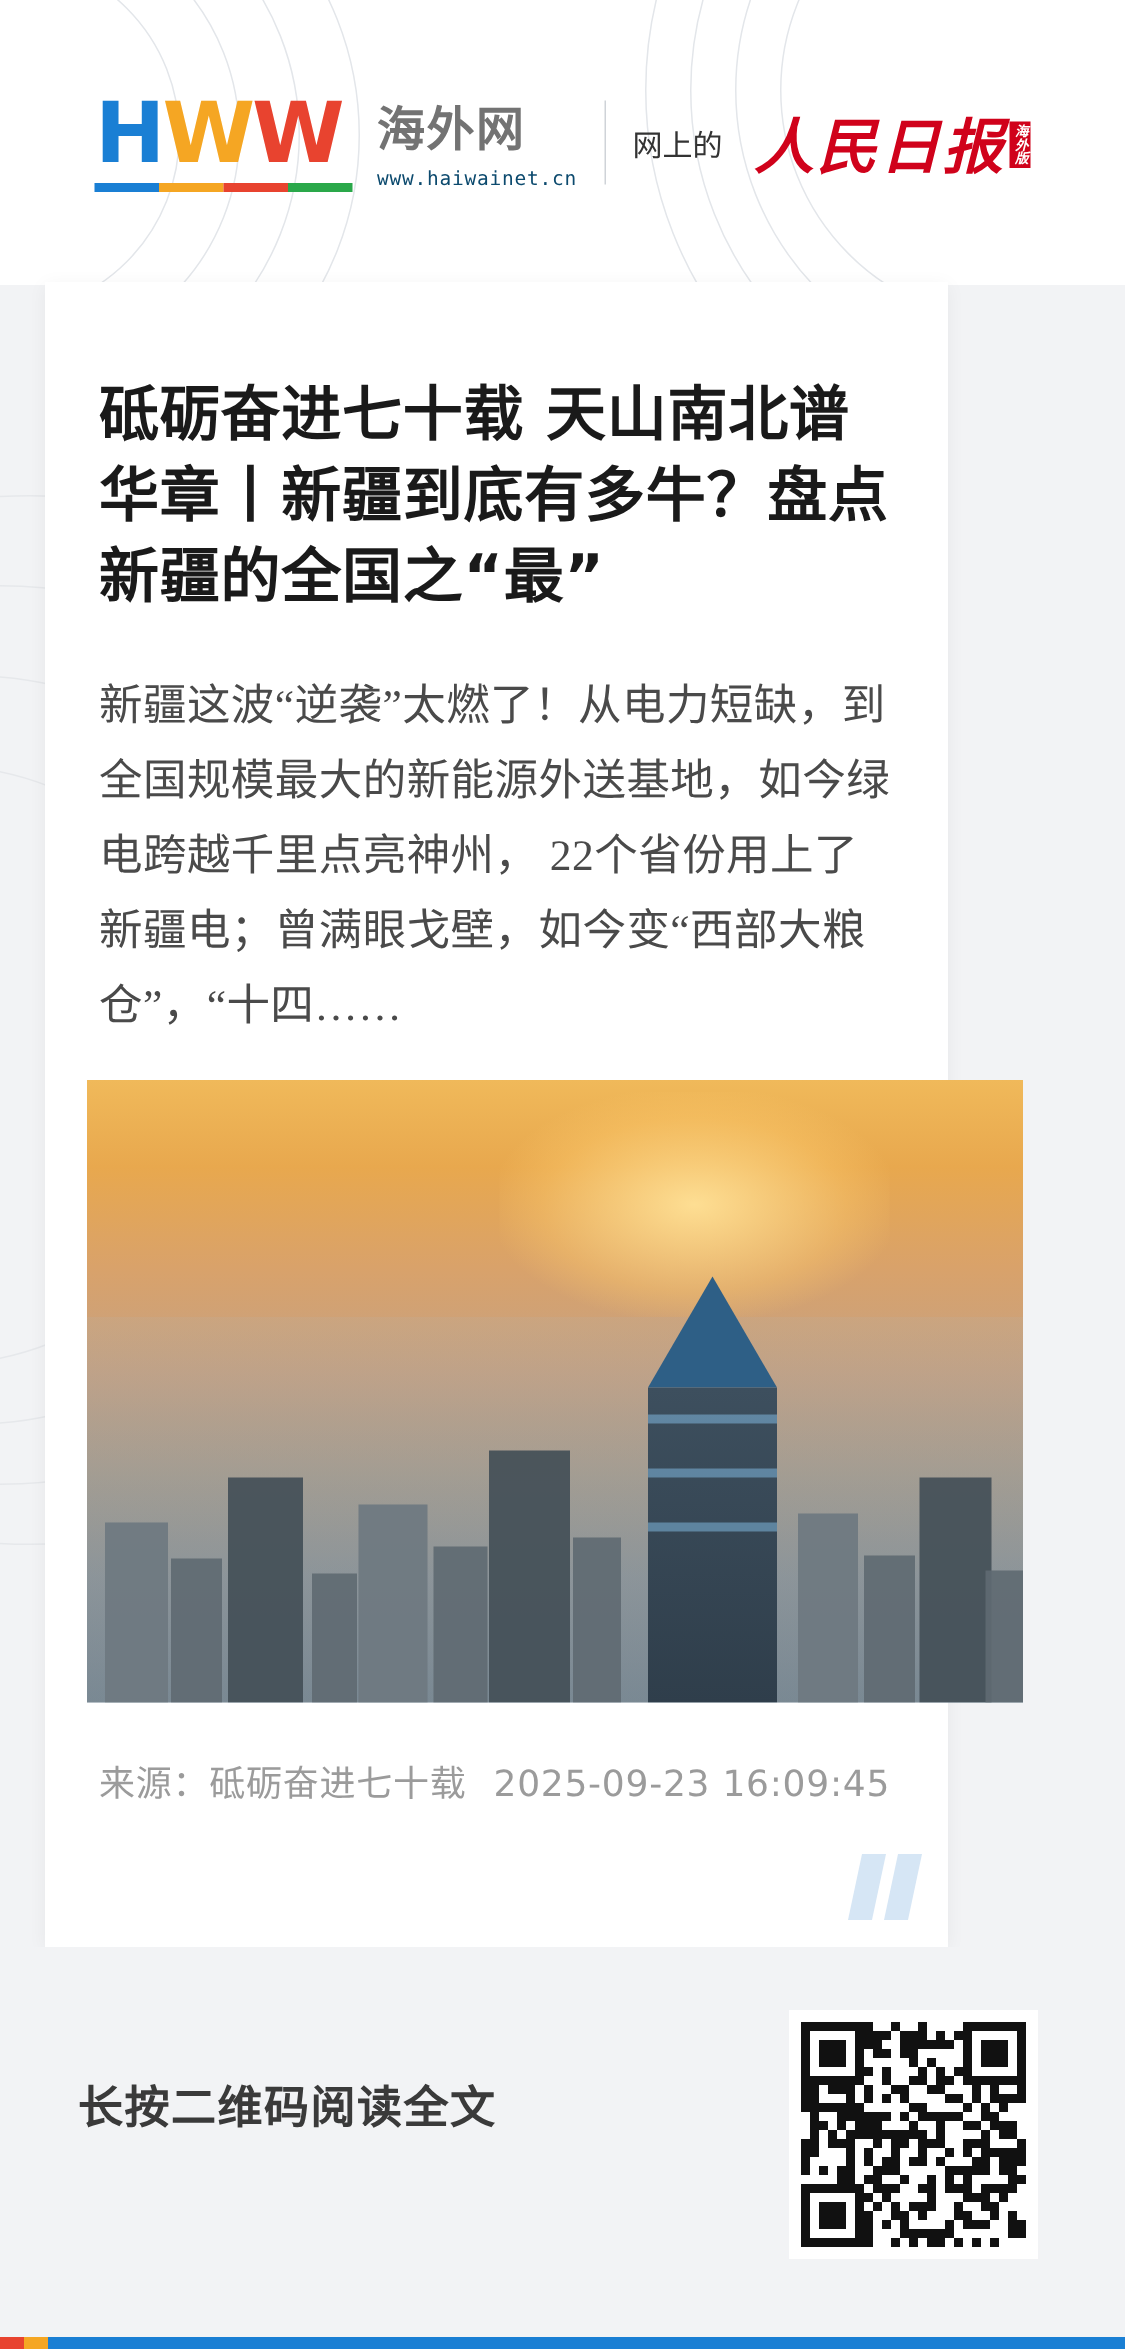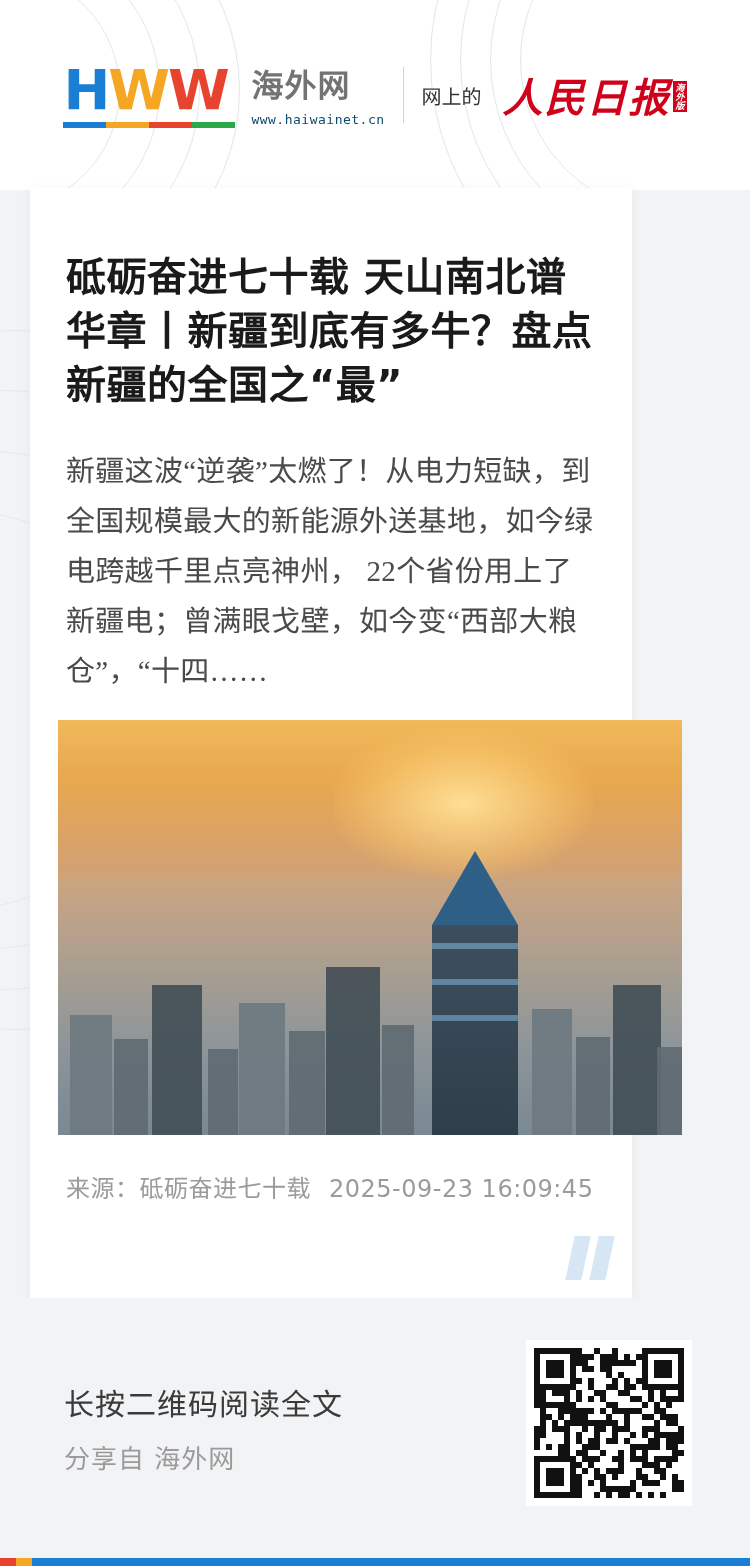--- a/index.html
+++ b/index.html
@@ -213,21 +213,21 @@
 
   
   .footer {
     position: absolute;
     left: 0; top: 1298px;
     width: 750px; height: 268px;
     background: #f2f3f5;
   }
   .footer-text {
     position: absolute;
-    left: 64px; top: 82px;
+    left: 52px; top: 82px; font-weight: bold;
   }
   .longpress {
     font-family: "DejaVu Sans", sans-serif;
     font-size: 30px;
     color: #3a3a3a;
     letter-spacing: 1px;
   }
   .sharefrom {
     margin-top: 14px;
     font-family: "DejaVu Sans", sans-serif;
@@ -340,21 +340,20 @@
 
     <div class="quote-mark">
       <i></i>
         <i></i>
     </div>
   </div>
 
   <div class="footer">
     <div class="footer-text">
       <div class="longpress">长按二维码阅读全文</div>
-      <div class="sharefrom">分享自 海外网</div>
     </div>
     <div class="qr">
       <div class="qrgrid" id="qrgrid">
           <i class="on"></i>
           <i class="on"></i>
           <i class="on"></i>
           <i class="on"></i>
           <i class="on"></i>
           <i class="on"></i>
           <i class="on"></i>

